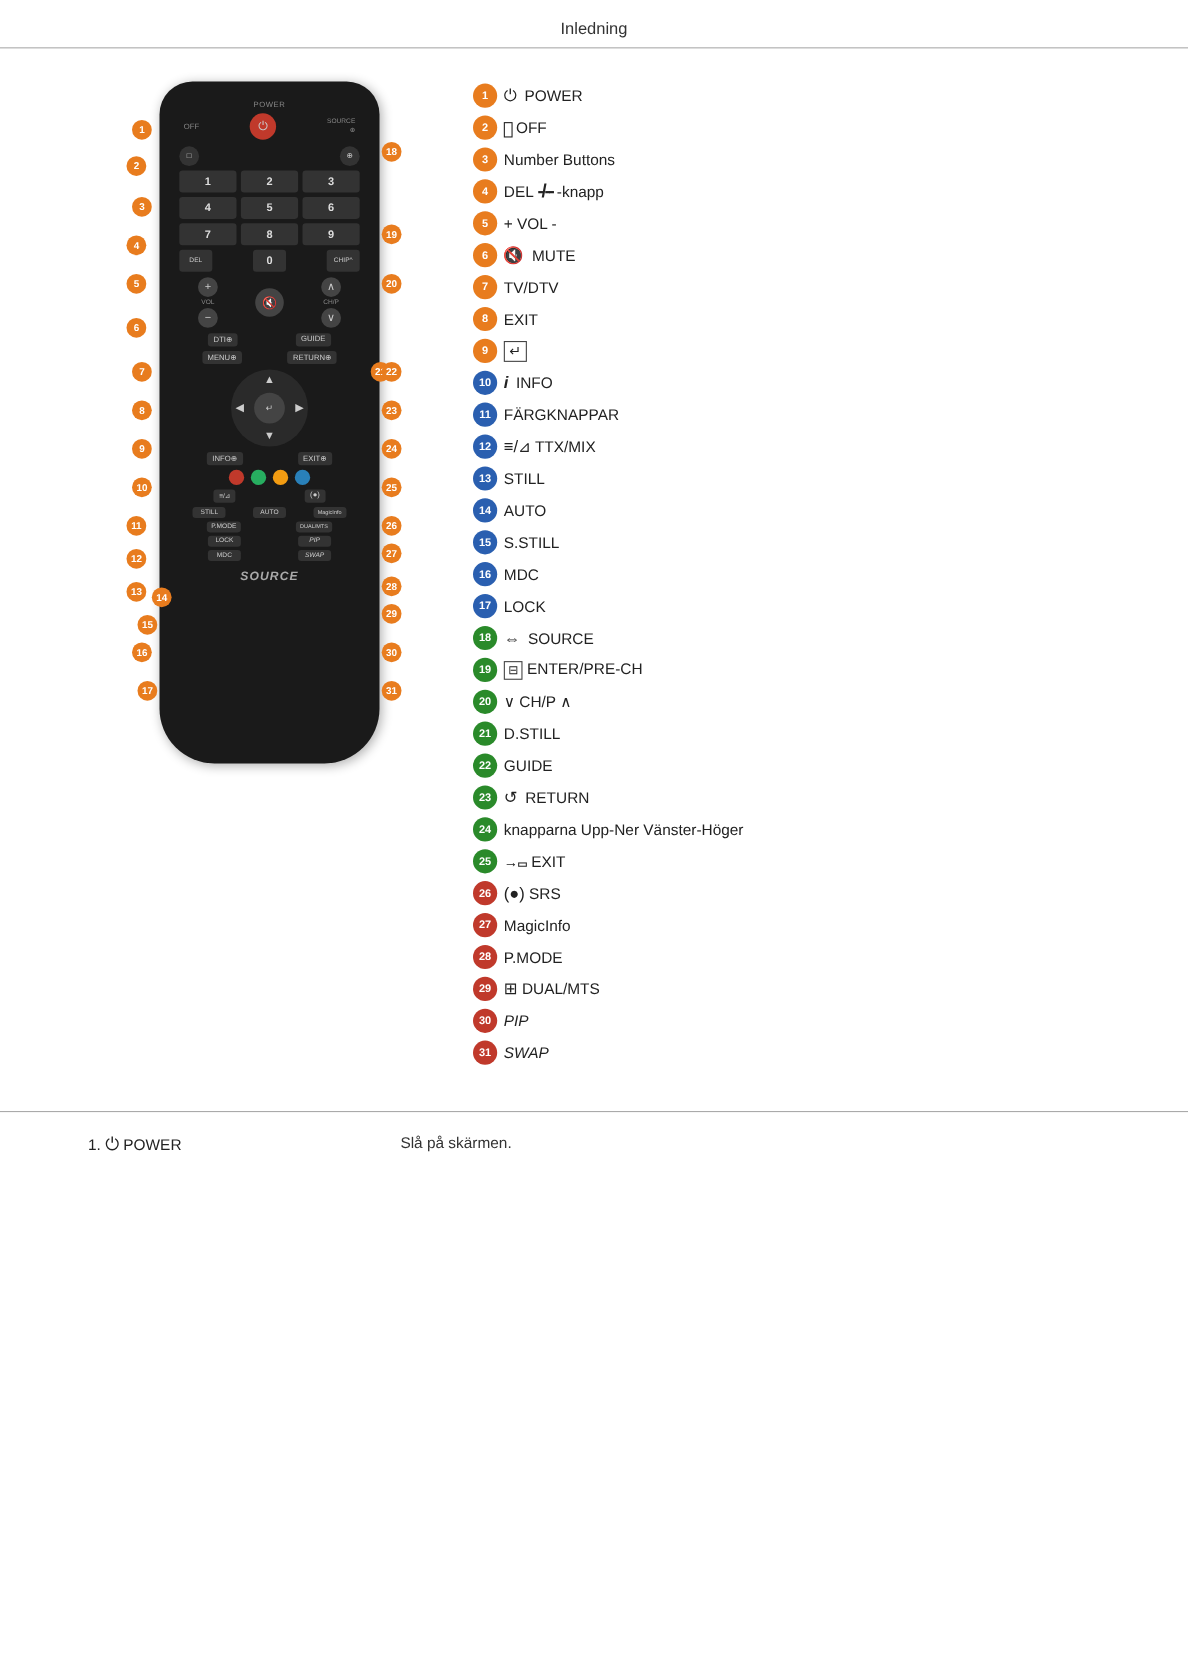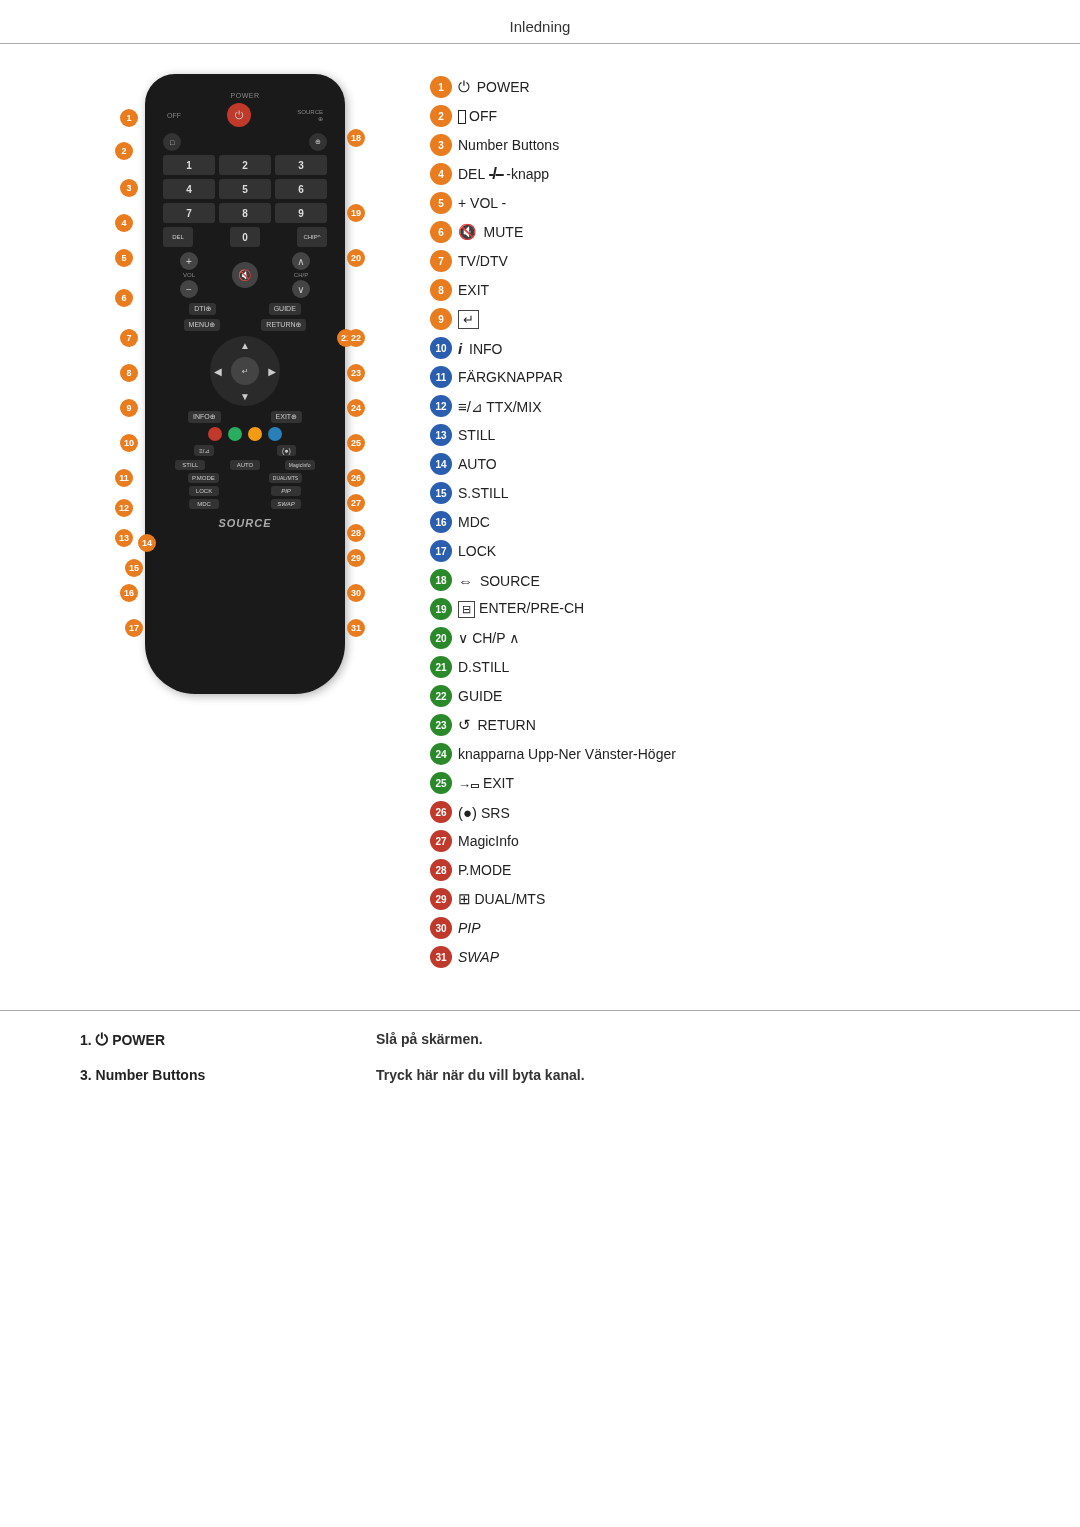--- a/index.html
+++ b/index.html
@@ -100,24 +100,23 @@
     
     .descriptions {
       padding: 20px 80px 20px 80px;
       border-top: 1.5px solid #aaa;
       margin-top: 10px;
     }
 
     .desc-item {
       display: flex;
       align-items: flex-start;
-      gap: 16px;
+      gap: 4px;
       margin-bottom: 18px;
       font-size: 14px;
-      font-weight: bold;
     }
 
     .desc-label {
       width: 280px;
       flex-shrink: 0;
       font-size: 14px;
     }
 
     .desc-value {
       font-size: 14px;
@@ -651,20 +650,14 @@
 
   <div class="desc-item">
     <div class="desc-label">
       <span style="font-size:14px;">1. <span style="font-size:16px;">⏻</span></span>
       <span>POWER</span>
     </div>
     <div class="desc-value">Slå på skärmen.</div>
   </div>
 
 
-  <div class="desc-item">
-    <div class="desc-label">
-      <span>3. Number Buttons</span>
-    </div>
-    <div class="desc-value">Tryck här när du vill byta kanal.</div>
-  </div>
 
 </div>
 
 </body></html>

